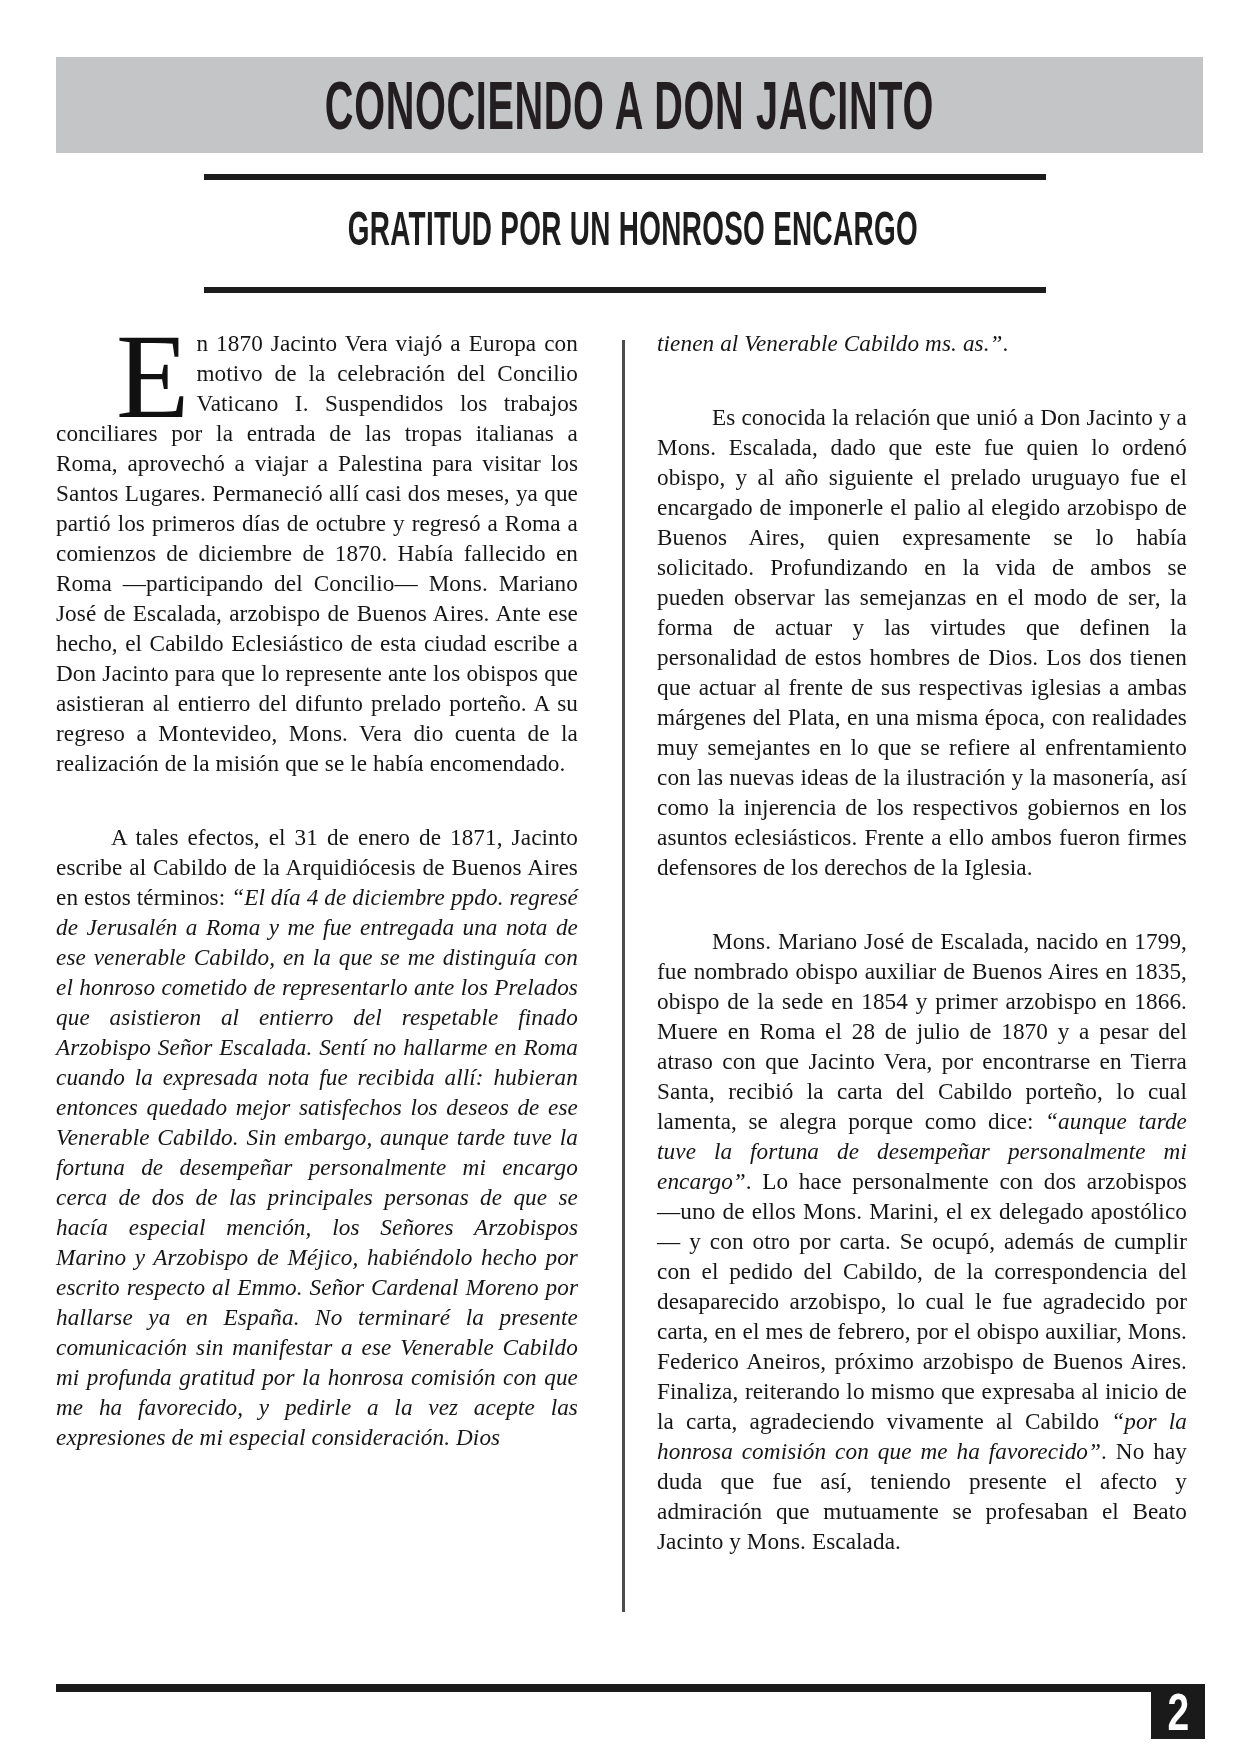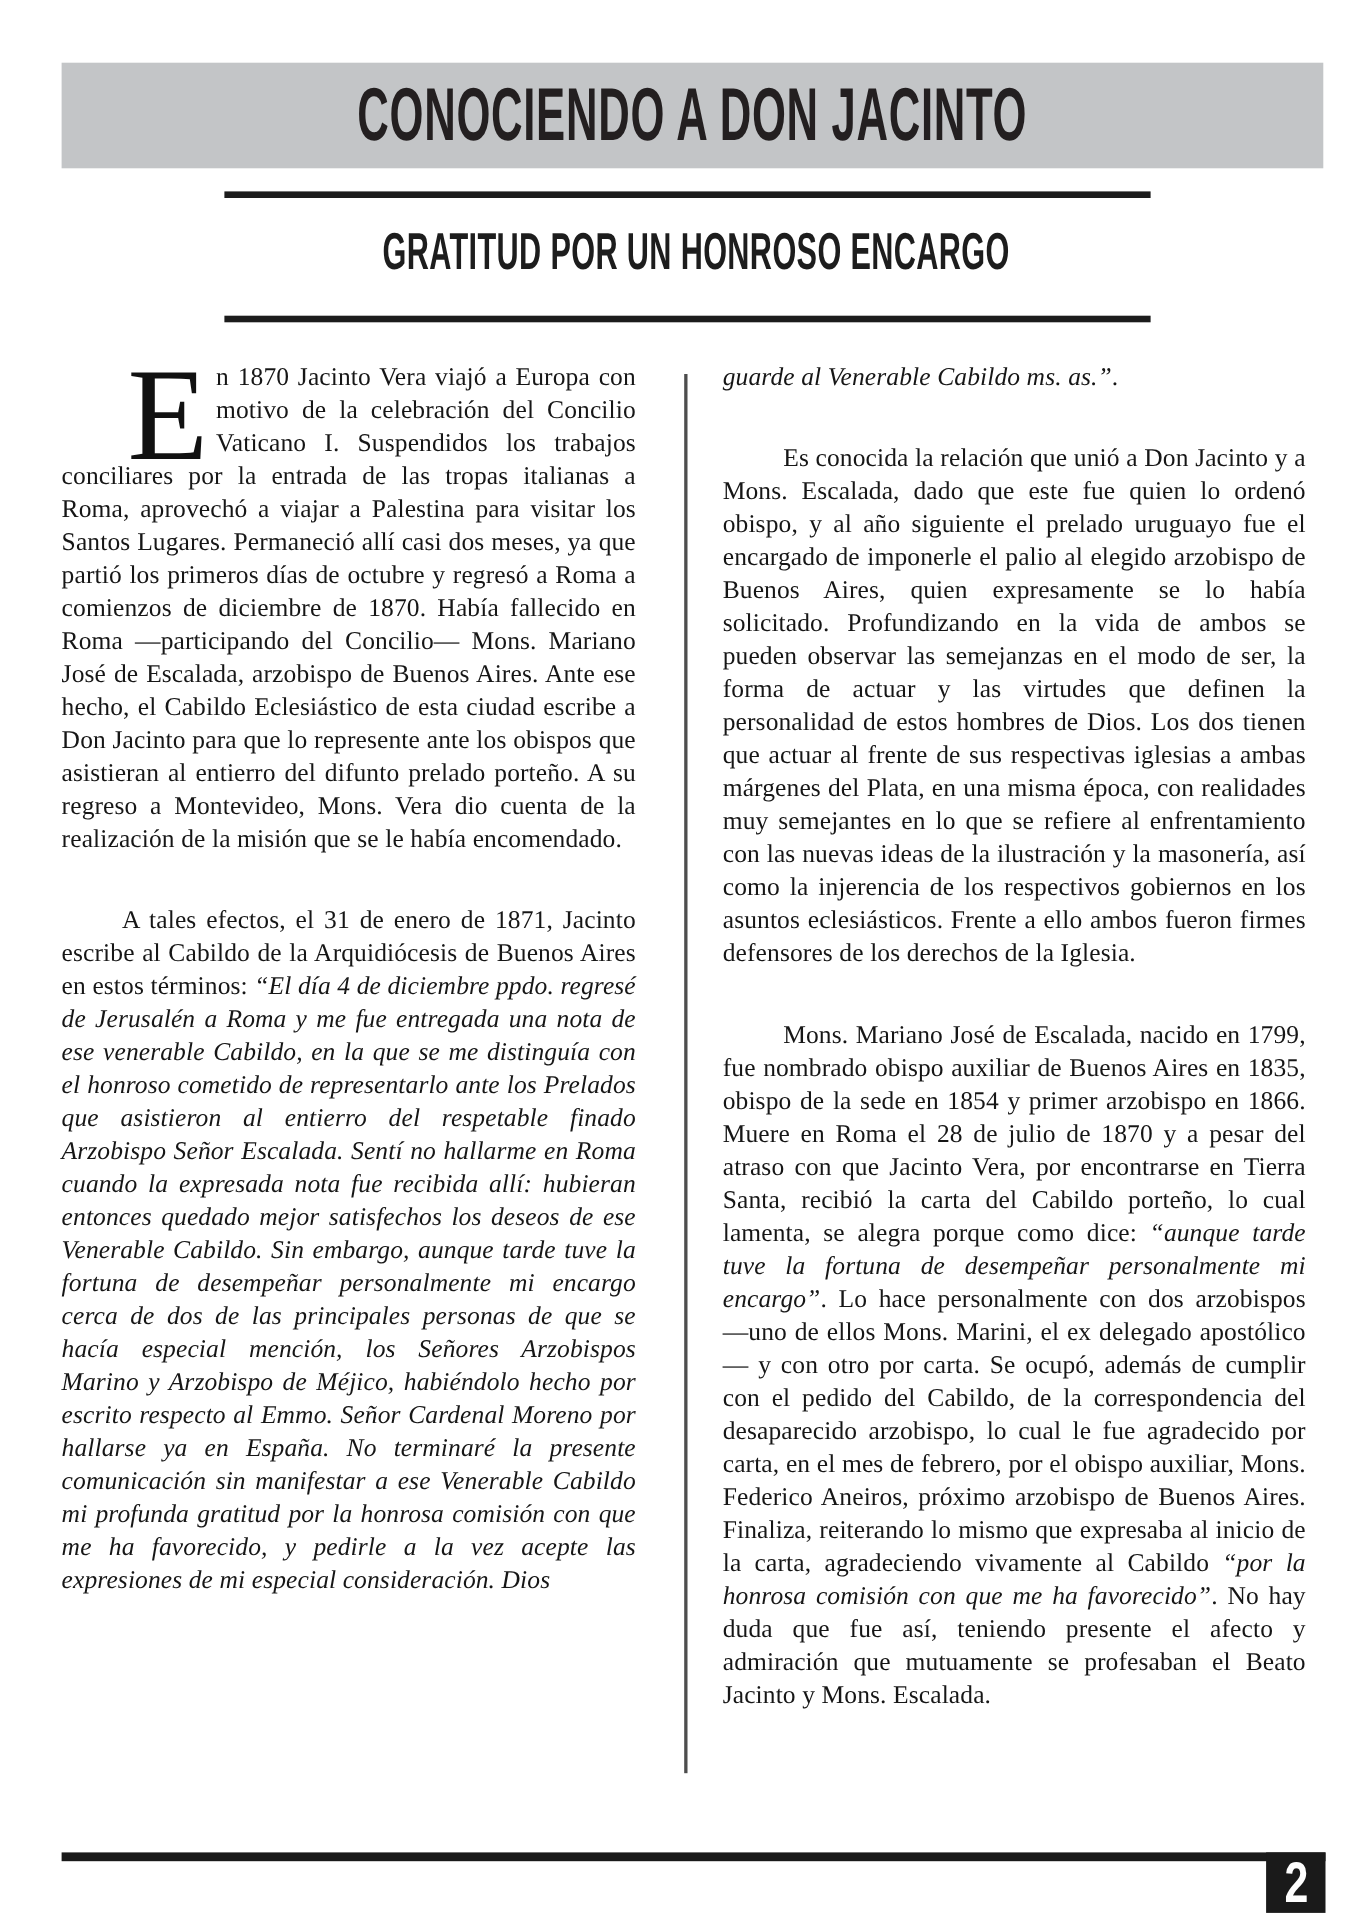--- a/index.html
+++ b/index.html
@@ -63,21 +63,21 @@
 
   <div class="rule" id="rule-bottom"></div>
 
   <div id="article-columns">
     <div id="column-left">
         <p class="body-par"><span class="dropcap">E</span><span>n 1870 Jacinto Vera viajó a Europa con motivo de la celebración del Concilio Vaticano I. Suspendidos los trabajos conciliares por la entrada de las tropas italianas a Roma, aprovechó a viajar a Palestina para visitar los Santos Lugares. Permaneció allí casi dos meses, ya que partió los primeros días de octubre y regresó a Roma a comienzos de diciembre de 1870. Había fallecido en Roma —participando del Concilio— Mons. Mariano José de Escalada, arzobispo de Buenos Aires. Ante ese hecho, el Cabildo Eclesiástico de esta ciudad escribe a Don Jacinto para que lo represente ante los obispos que asistieran al entierro del difunto prelado porteño. A su regreso a Montevideo, Mons. Vera dio cuenta de la realización de la misión que se le había encomendado.</span></p>
         <p class="body-par indent"><span>A tales efectos, el 31 de enero de 1871, Jacinto escribe al Cabildo de la Arquidiócesis de Buenos Aires en estos términos: </span><i>“El día 4 de diciembre ppdo. regresé de Jerusalén a Roma y me fue entregada una nota de ese venerable Cabildo, en la que se me distinguía con el honroso cometido de representarlo ante los Prelados que asistieron al entierro del respetable finado Arzobispo Señor Escalada. Sentí no hallarme en Roma cuando la expresada nota fue recibida allí: hubieran entonces quedado mejor satisfechos los deseos de ese Venerable Cabildo. Sin embargo, aunque tarde tuve la fortuna de desempeñar personalmente mi encargo cerca de dos de las principales personas de que se hacía especial mención, los Señores Arzobispos Marino y Arzobispo de Méjico, habiéndolo hecho por escrito respecto al Emmo. Señor Cardenal Moreno por hallarse ya en España. No terminaré la presente comunicación sin manifestar a ese Venerable Cabildo mi profunda gratitud por la honrosa comisión con que me ha favorecido, y pedirle a la vez acepte las expresiones de mi especial consideración. Dios</i></p>
       </div>
     <div id="column-divider"></div>
     <div id="column-right">
-        <p class="body-par"><i>guarde al Venerable Cabildo ms. as.”</i><span>.</span></p>
+        <p class="body-par"><i>tienen al Venerable Cabildo ms. as.”</i><span>.</span></p>
         <p class="body-par indent"><span>Es conocida la relación que unió a Don Jacinto y a Mons. Escalada, dado que este fue quien lo ordenó obispo, y al año siguiente el prelado uruguayo fue el encargado de imponerle el palio al elegido arzobispo de Buenos Aires, quien expresamente se lo había solicitado. Profundizando en la vida de ambos se pueden observar las semejanzas en el modo de ser, la forma de actuar y las virtudes que definen la personalidad de estos hombres de Dios. Los dos tienen que actuar al frente de sus respectivas iglesias a ambas márgenes del Plata, en una misma época, con realidades muy semejantes en lo que se refiere al enfrentamiento con las nuevas ideas de la ilustración y la masonería, así como la injerencia de los respectivos gobiernos en los asuntos eclesiásticos. Frente a ello ambos fueron firmes defensores de los derechos de la Iglesia.</span></p>
         <p class="body-par indent"><span>Mons. Mariano José de Escalada, nacido en 1799, fue nombrado obispo auxiliar de Buenos Aires en 1835, obispo de la sede en 1854 y primer arzobispo en 1866. Muere en Roma el 28 de julio de 1870 y a pesar del atraso con que Jacinto Vera, por encontrarse en Tierra Santa, recibió la carta del Cabildo porteño, lo cual lamenta, se alegra porque como dice: </span><i>“aunque tarde tuve la fortuna de desempeñar personalmente mi encargo”</i><span>. Lo hace personalmente con dos arzobispos —uno de ellos Mons. Marini, el ex delegado apostólico— y con otro por carta. Se ocupó, además de cumplir con el pedido del Cabildo, de la correspondencia del desaparecido arzobispo, lo cual le fue agradecido por carta, en el mes de febrero, por el obispo auxiliar, Mons. Federico Aneiros, próximo arzobispo de Buenos Aires. Finaliza, reiterando lo mismo que expresaba al inicio de la carta, agradeciendo vivamente al Cabildo </span><i>“por la honrosa comisión con que me ha favorecido”</i><span>. No hay duda que fue así, teniendo presente el afecto y admiración que mutuamente se profesaban el Beato Jacinto y Mons. Escalada.</span></p>
       </div>
   </div>
 
   <div id="footer-bar"></div>
   <div id="page-number-box">
     <span id="page-number">2</span>
   </div>
 

